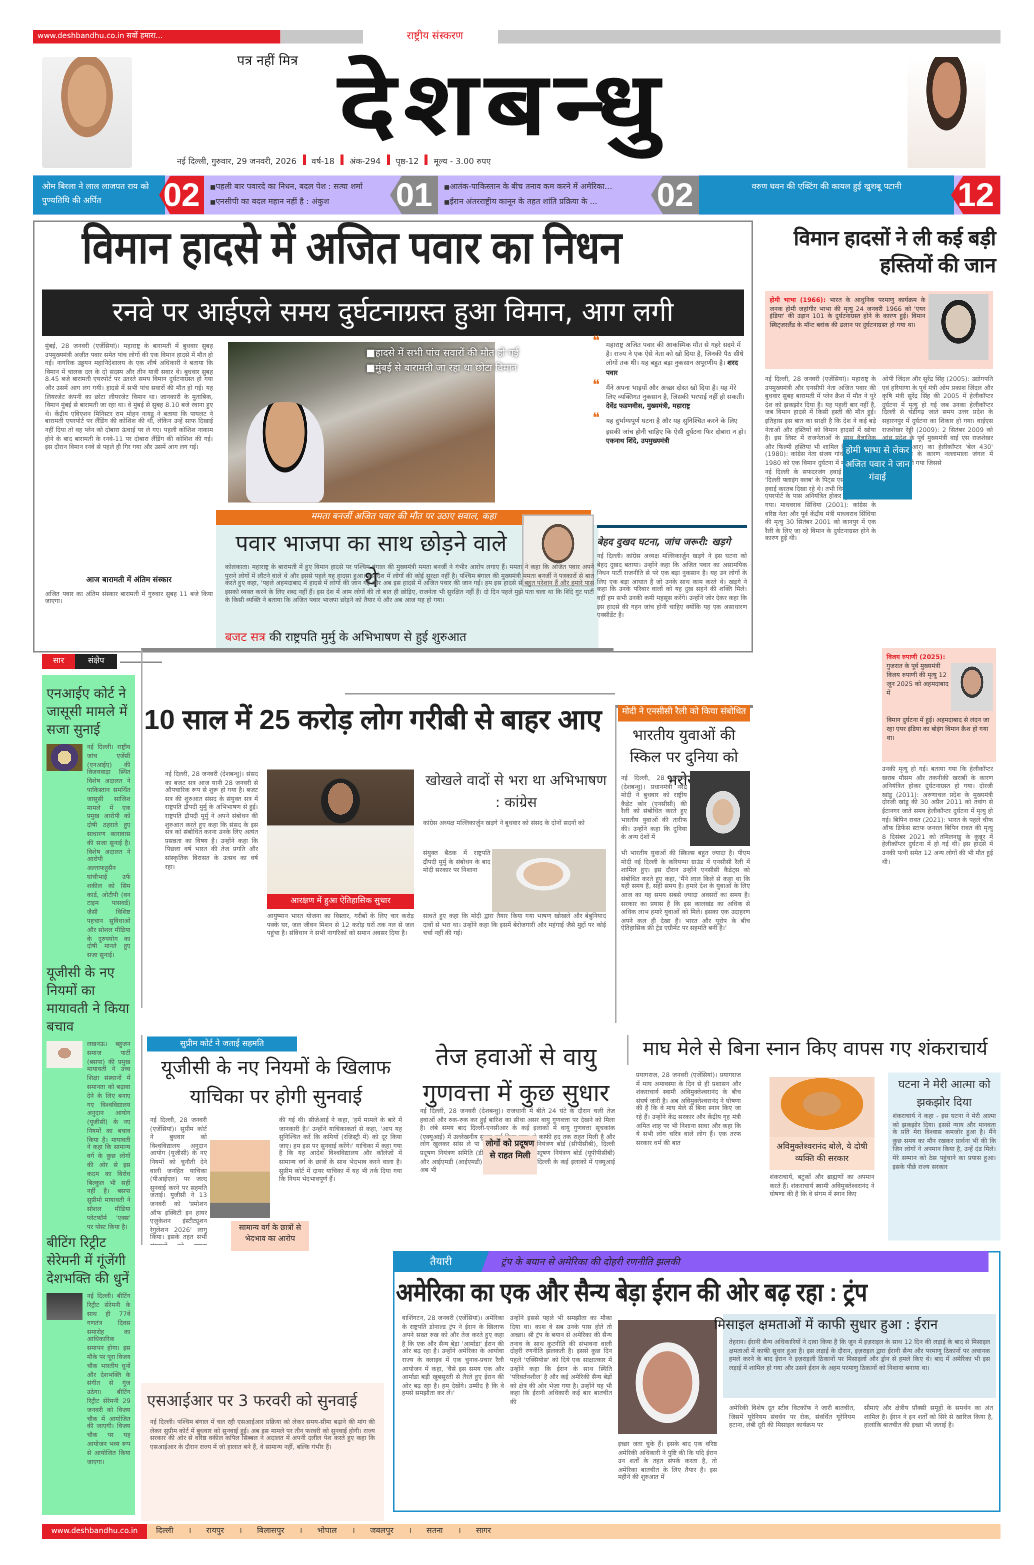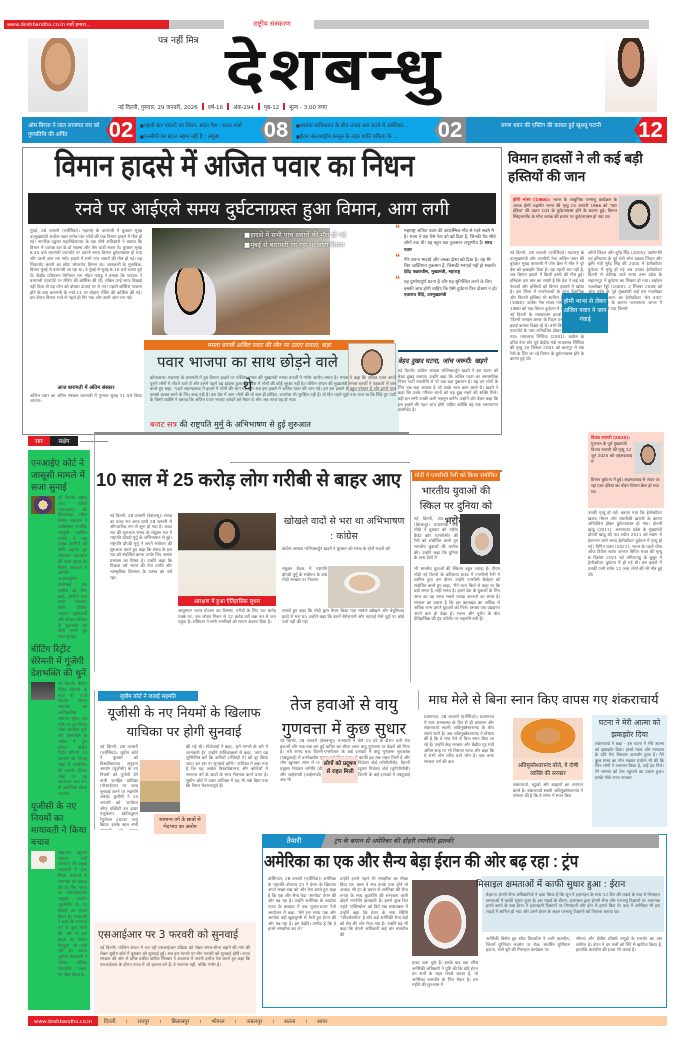--- a/index.html
+++ b/index.html
@@ -1,34 +1,34 @@
 <!DOCTYPE html>
 <html><head>
 <meta charset="utf-8">
 <style>
 *{box-sizing:border-box;margin:0;padding:0}
 body{width:689px;height:1043px;background:#fff;font-family:"DejaVu Sans","Liberation Sans",sans-serif;color:#222;position:relative;overflow:hidden}
 .abs{position:absolute}
 .txt{font-size:4.2px;line-height:5.6px;color:#555;text-align:justify;overflow:hidden}
 .txt p{margin-bottom:1px}
 
-#topbar{left:4px;top:20px;width:645px;height:9px}
+#topbar{left:22px;top:20px;width:645px;height:9px}
 #topbar .red{position:absolute;left:0;top:0;width:165px;height:9px;background:#e41e26;color:#fff;font-size:5px;line-height:9px;padding-left:3px;white-space:nowrap;overflow:hidden}
 #topbar .grey1{position:absolute;left:165px;top:0;width:55px;height:9px;background:#c8c8c8}
 #topbar .grey2{position:absolute;left:310px;top:0;width:335px;height:9px;background:#c8c8c8}
 #topbar .ed{position:absolute;left:228px;top:-1px;width:80px;text-align:center;color:#e41e26;font-size:7px;line-height:10px}
 
 #mast-photo-l{left:28px;top:38px;width:60px;height:74px;background:radial-gradient(ellipse at 50% 35%,#d9a77f 0 30%,#b88460 31% 40%,transparent 41%),linear-gradient(#f2f2f2,#e3e3e3);border-radius:2px}
 #mast-photo-r{left:605px;top:38px;width:52px;height:74px;background:radial-gradient(ellipse at 50% 30%,#c98f6f 0 25%,#3a2a22 26% 36%,transparent 37%),linear-gradient(#fff,#f1e8e2)}
 #tagline{left:158px;top:33px;font-size:9px;color:#222}
 #logo{left:80px;top:38px;width:510px;height:62px;font-family:"DejaVu Serif",serif;font-size:58px;font-weight:bold;line-height:62px;text-align:center;letter-spacing:4px;color:#111;transform:scaleX(1.25);transform-origin:center}
 #dateline{left:118px;top:103px;font-size:5.5px;color:#333;white-space:nowrap;display:flex;gap:4px}
 #dateline .sep{display:inline-block;width:2px;height:7px;background:#e41e26;vertical-align:middle}
 
-#teasers{left:22px;top:117px;width:645px;height:26px;background:#0ea5e9}
+#teasers{left:22px;top:117px;width:645px;height:26px;background:#c4b5fd}
 .tz-blue{position:absolute;top:0;height:26px;background:#1a8fc8;color:#fff;font-size:5.5px;line-height:9px;padding:4px 6px}
 .tz-num{position:absolute;top:0;height:26px;color:#fff;font-size:22px;font-weight:bold;line-height:26px;text-align:center;font-family:"Liberation Sans",sans-serif}
 .tz-num.red{background:#e41e26;clip-path:polygon(25% 0,100% 0,100% 100%,25% 100%,0 50%)}
 .tz-num.grey{background:#8a8a8a;clip-path:polygon(25% 0,100% 0,100% 100%,25% 100%,0 50%)}
 .tz-items{position:absolute;top:3px;font-size:5.3px;line-height:10px;color:#333}
 .tz-items div:before{content:"\25A0 ";font-size:4px}
 
 #lead-box{left:22px;top:147px;width:480px;height:288px;border:1px solid #888}
 #lead-head{left:30px;top:150px;width:465px;font-family:"Liberation Sans",sans-serif;font-weight:bold;font-size:30px;line-height:32px;color:#222;text-align:center;transform:scaleX(.88);transform-origin:left}
 #lead-sub{left:28px;top:193px;width:468px;height:31px;background:#222;color:#fff;font-size:18px;line-height:31px;text-align:center;transform-origin:left}
@@ -43,40 +43,40 @@
 .quote b{color:#222}
 #lead-text2{left:30px;top:383px;width:112px;height:50px}
 #lead-text2 h4{font-size:5px;color:#222;text-align:center;margin:2px 0}
 #mamata-bar{left:144px;top:340px;width:250px;height:10px;background:#e8731c;color:#fff;font-size:6px;line-height:10px;text-align:center;font-style:italic}
 #mamata-box{left:144px;top:350px;width:255px;height:82px;background:#dff0ef}
 #mamata-head{left:150px;top:350px;width:195px;font-size:15px;line-height:24px;color:#222;text-align:center}
 #mamata-photo{left:348px;top:343px;width:48px;height:48px;background:radial-gradient(ellipse at 50% 40%,#cfa487 0 28%,#5b4b3e 29% 33%,#f0ece8 34%);border:1px solid #bbb}
 #mamata-text{left:150px;top:375px;width:246px;height:56px}
 #probe{left:398px;top:350px;width:100px;height:84px;border-top:2px solid #0c4a6e}
 #probe h4{font-size:6.5px;font-style:italic;color:#333;margin:4px 0 3px}
-#crash-head{left:508px;top:150px;width:156px;font-size:13.5px;font-weight:bold;line-height:18px;text-align:left;color:#222;font-family:"Liberation Sans",sans-serif}
+#crash-head{left:508px;top:150px;width:156px;font-size:13.5px;font-weight:bold;line-height:18px;text-align:right;color:#222;font-family:"Liberation Sans",sans-serif}
 #crash-highlight{left:510px;top:194px;width:152px;height:52px;background:#fbd9cf}
 #crash-highlight .txt{position:absolute;left:3px;top:3px;width:104px;height:48px;color:#333}
 #crash-highlight .txt b{color:#e41e26}
 #homi-photo{left:619px;top:196px;width:40px;height:44px;background:radial-gradient(ellipse at 50% 42%,#d8c9b8 0 30%,#222 31% 40%,#cfcfcf 41%)}
 #crash-t1{left:510px;top:250px;width:74px;height:456px}
 #crash-t2{left:588px;top:250px;width:74px;height:180px}
 #crash-callout{left:562px;top:293px;width:46px;height:40px;background:#1789b7;color:#fff;font-size:6px;line-height:9px;text-align:center;padding-top:3px}
 #rupani{left:588px;top:432px;width:76px;height:76px;background:#fbd9cf}
 #rupani .cap{position:absolute;left:3px;top:3px;width:42px;font-size:4.2px;line-height:6px;color:#333}
 #rupani .cap b{color:#e41e26}
 #rupani .ph{position:absolute;left:46px;top:10px;width:28px;height:32px;background:radial-gradient(ellipse at 50% 40%,#cda088 0 30%,#3b3b3b 31% 38%,#d9d9d9 39%)}
 #rupani .cap2{position:absolute;left:3px;top:45px;width:70px;font-size:4.2px;line-height:6px;color:#333}
 #crash-t3{left:588px;top:510px;width:74px;height:196px}
 
 #brief-label{left:28px;top:436px;width:60px;height:10px}
 #brief-label .a{position:absolute;left:0;top:0;width:22px;height:10px;background:#e41e26;color:#fff;font-size:5.5px;line-height:10px;text-align:center}
 #brief-label .b{position:absolute;left:22px;top:0;width:28px;height:10px;background:#222;color:#fff;font-size:5.5px;line-height:10px;text-align:center}
 #brief-line{left:80px;top:441px;width:28px;height:1px;background:#888}
-#brief{left:28px;top:450px;width:62px;height:560px;background:#22c55e;padding:4px 3px}
+#brief{left:28px;top:450px;width:62px;height:560px;background:#86efac;padding:4px 3px}
 #brief h3{font-size:9px;line-height:12px;color:#333;font-weight:normal;margin:3px 0 2px}
 #brief .bimg{float:left;width:24px;height:18px;margin:1px 3px 1px 0;background:radial-gradient(circle,#e8d39a 0 30%,#4b3b6e 31% 60%,#6d5a2b 61%)}
 #brief .bimg.dark{background:linear-gradient(#3b3b3b,#6a6a6a)}
 #brief .bimg.may{background:radial-gradient(ellipse at 50% 45%,#c89a82 0 25%,#f3f0ea 26%)}
 #brief .txt{font-size:4.2px;line-height:5.8px}
 
 #budget-box{left:94px;top:432px;width:315px;height:240px;border-left:1px solid #aaa;border-top:2px solid #888}
 #budget-kicker{left:150px;top:418px;width:260px;font-size:8px;color:#222;white-space:nowrap}
 #budget-kicker span{color:#e41e26}
 #budget-rule{left:230px;top:462px;width:180px;height:1px;background:#999}
@@ -118,21 +118,21 @@
 #magh-t2{left:513px;top:782px;width:70px;height:44px}
 #magh-side{left:592px;top:715px;width:75px;height:112px;background:#e1eff6}
 #magh-side h4{font-size:7.5px;font-weight:normal;line-height:12px;text-align:center;color:#333;margin-top:2px}
 #magh-side .txt{padding:0 3px;height:82px}
 
 #sir-box{left:94px;top:922px;width:162px;height:92px;background:#fdf0ea}
 #sir-head{left:98px;top:926px;width:158px;font-size:10.5px;line-height:16px;color:#333;white-space:nowrap}
 #sir-t{left:100px;top:945px;width:150px;height:66px}
 
 #trump-box{left:262px;top:834px;width:405px;height:174px;border:1px solid #1a8fc8}
-#trump-kicker{left:262px;top:834px;width:397px;height:14px;background:#a3a3a3}
+#trump-kicker{left:262px;top:834px;width:397px;height:14px;background:#8b5cf6}
 #trump-kicker .a{position:absolute;left:0;top:0;width:64px;height:14px;background:#1a8fc8;color:#fff;font-size:7px;line-height:14px;text-align:center;clip-path:polygon(0 0,100% 0,92% 100%,0 100%)}
 #trump-kicker .b{position:absolute;left:72px;top:0;font-size:6.5px;line-height:14px;font-style:italic;color:#222;white-space:nowrap}
 #trump-head{left:264px;top:850px;width:403px;font-family:"Liberation Sans",sans-serif;font-size:17px;line-height:24px;font-weight:bold;color:#222;white-space:nowrap;transform:scaleX(.88);transform-origin:left}
 #trump-t1{left:268px;top:876px;width:68px;height:130px}
 #trump-t2{left:340px;top:876px;width:68px;height:130px}
 #trump-photo{left:412px;top:880px;width:66px;height:76px;background:radial-gradient(ellipse at 50% 55%,#c78e77 0 35%,#f1f1f1 36% 45%,#6d5752 46%)}
 #trump-t3{left:412px;top:960px;width:66px;height:46px}
 #iran-box{left:482px;top:876px;width:182px;height:56px;background:#dbe9f1}
 #iran-head{left:476px;top:878px;width:178px;font-size:9px;line-height:12px;color:#222;white-space:nowrap}
 #iran-t{left:486px;top:892px;width:174px;height:40px}
@@ -169,21 +169,21 @@
   <span>मूल्य - 3.00 रुपए</span>
 </div>
 
 <div id="teasers" class="abs">
   <div class="tz-blue" style="left:0;width:88px"><span>ओम बिरला ने लाल लाजपत राय को पुण्यतिथि की अर्पित</span></div>
   <div class="tz-num red" style="left:84px;width:30px">02</div>
   <div class="tz-items" style="left:118px;width:120px">
     <div>पहली बार पवारदे का निधन, बदल पेश : सत्या शर्मा</div>
     <div>एनसीपी का बदल महान नहीं है : अंकुश</div>
   </div>
-  <div class="tz-num grey" style="left:238px;width:32px">08</div>
+  <div class="tz-num grey" style="left:238px;width:32px">01</div>
   <div class="tz-items" style="left:274px;width:135px">
     <div>आतंक-पाकिस्तान के बीच तनाव कम करने में अमेरिका...</div>
     <div>ईरान अंतरराष्ट्रीय कानून के तहत शांति प्रक्रिया के ...</div>
   </div>
   <div class="tz-num grey" style="left:412px;width:32px">02</div>
   <div class="tz-blue" style="left:444px;width:170px;text-align:center"><span>वरुण धवन की एक्टिंग की कायल हुई खुशबू पटानी</span></div>
   <div class="tz-num red" style="left:612px;width:33px">12</div>
 </div>
 
 <div id="lead-box" class="abs"></div>
@@ -236,28 +236,28 @@
   <div class="b">संक्षेप</div>
 </div>
 <div id="brief-line" class="abs"></div>
 <div id="brief" class="abs">
   <div>
     <h3>एनआईए कोर्ट ने जासूसी मामले में सजा सुनाई</h3>
     <div class="bimg"></div>
     <div class="txt">नई दिल्ली। राष्ट्रीय जांच एजेंसी (एनआईए) की विजयवाड़ा स्थित विशेष अदालत ने पाकिस्तान समर्थित जासूसी साजिश मामले में एक प्रमुख आरोपी को दोषी ठहराते हुए साधारण कारावास की सजा सुनाई है। विशेष अदालत ने आरोपी अल्ताफहुसैन घांचीभाई उर्फ शकील को सिम कार्ड, ओटीपी (वन टाइम पासवर्ड) जैसी विशिष्ट पहचान सुविधाओं और सोशल मीडिया के दुरुपयोग का दोषी मानते हुए सजा सुनाई।</div>
   </div>
   <div>
+    <h3>यूजीसी के नए नियमों का मायावती ने किया बचाव</h3>
+    <div class="bimg may"></div>
+    <div class="txt">लखनऊ। बहुजन समाज पार्टी (बसपा) की प्रमुख मायावती ने उच्च शिक्षा संस्थानों में समानता को बढ़ावा देने के लिए बनाए गए विश्वविद्यालय अनुदान आयोग (यूजीसी) के नए नियमों का बचाव किया है। मायावती ने कहा कि सामान्य वर्ग के कुछ लोगों की ओर से इस कदम का विरोध बिल्कुल भी सही नहीं है। बसपा सुप्रीमो मायावती ने सोशल मीडिया प्लेटफॉर्म 'एक्स' पर पोस्ट किया है।</div>
+  </div>
+  <div>
     <h3>बीटिंग रिट्रीट सेरेमनी में गूंजेंगी देशभक्ति की धुनें</h3>
     <div class="bimg dark"></div>
     <div class="txt">नई दिल्ली। बीटिंग रिट्रीट सेरेमनी के साथ ही 77वें गणतंत्र दिवस समारोह का आधिकारिक समापन होगा। इस मौके पर पूरा विजय चौक भारतीय धुनों और देशभक्ति के संगीत से गूंज उठेगा। बीटिंग रिट्रीट सेरेमनी 29 जनवरी को विजय चौक में आयोजित की जाएगी। विजय चौक पर यह आयोजन भव्य रूप से आयोजित किया जाएगा।</div>
-  </div>
-  <div>
-    <h3>यूजीसी के नए नियमों का मायावती ने किया बचाव</h3>
-    <div class="bimg may"></div>
-    <div class="txt">लखनऊ। बहुजन समाज पार्टी (बसपा) की प्रमुख मायावती ने उच्च शिक्षा संस्थानों में समानता को बढ़ावा देने के लिए बनाए गए विश्वविद्यालय अनुदान आयोग (यूजीसी) के नए नियमों का बचाव किया है। मायावती ने कहा कि सामान्य वर्ग के कुछ लोगों की ओर से इस कदम का विरोध बिल्कुल भी सही नहीं है। बसपा सुप्रीमो मायावती ने सोशल मीडिया प्लेटफॉर्म 'एक्स' पर पोस्ट किया है।</div>
   </div>
 </div>
 
 <div id="budget-box" class="abs"></div>
 <div id="budget-kicker" class="abs"><span>बजट सत्र</span> <b style="font-weight:normal">की राष्ट्रपति मुर्मु के अभिभाषण से हुई शुरुआत</b></div>
 <div id="budget-rule" class="abs"></div>
 <div id="budget-head" class="abs">10 साल में 25 करोड़ लोग गरीबी से बाहर आए</div>
 <div id="budget-t1" class="abs txt">नई दिल्ली, 28 जनवरी (देशबन्धु)। संसद का बजट सत्र आज यानी 28 जनवरी से औपचारिक रूप से शुरू हो गया है। बजट सत्र की शुरुआत संसद के संयुक्त सत्र में राष्ट्रपति द्रौपदी मुर्मु के अभिभाषण से हुई। राष्ट्रपति द्रौपदी मुर्मु ने अपने संबोधन की शुरुआत करते हुए कहा कि संसद के इस सत्र को संबोधित करना उनके लिए अत्यंत प्रसन्नता का विषय है। उन्होंने कहा कि पिछला वर्ष भारत की तेज प्रगति और सांस्कृतिक विरासत के उत्सव का वर्ष रहा।</div>
 <div id="budget-photo" class="abs">
     <div class="hd"></div>

